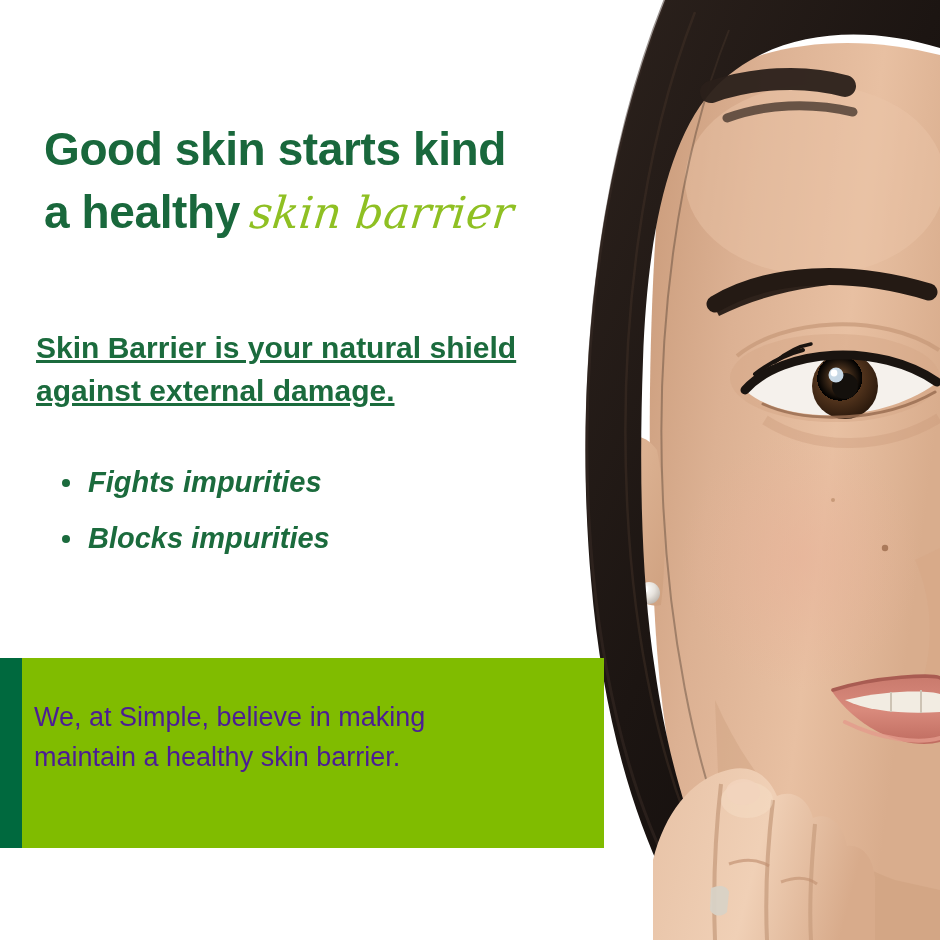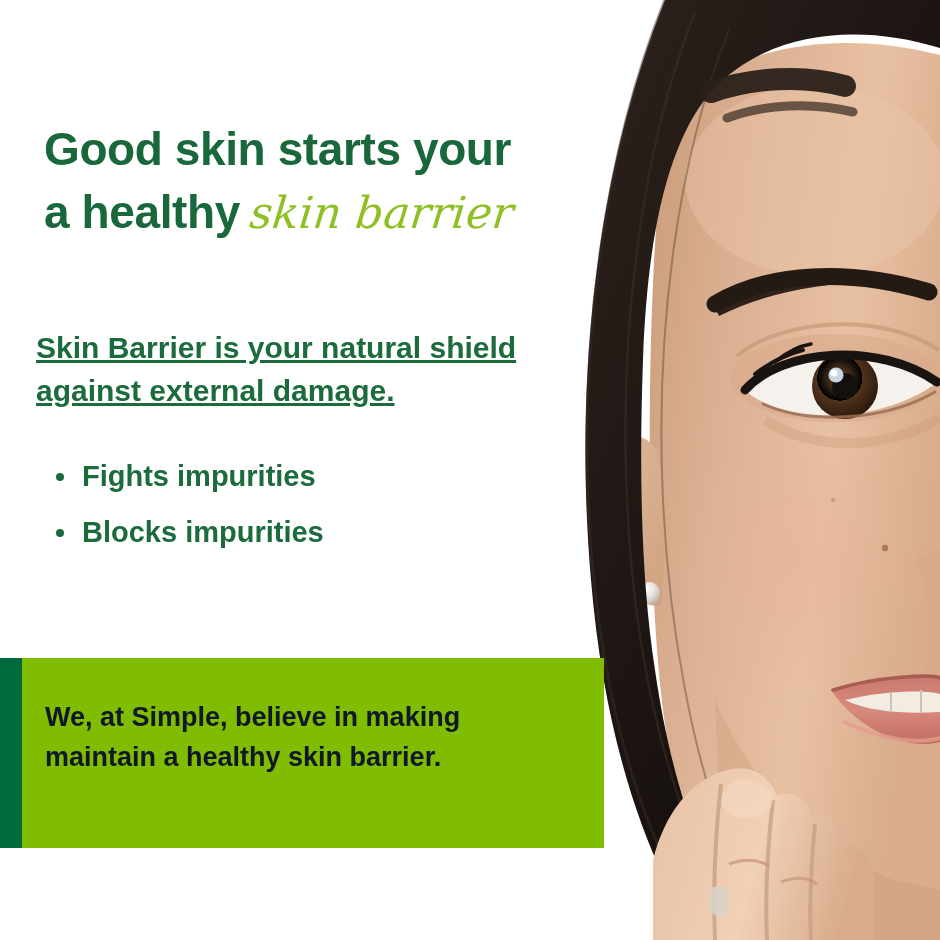--- a/index.html
+++ b/index.html
@@ -33,43 +33,43 @@
   }
 
   .lede{
     position:absolute;left:36px;top:327px;width:530px;
     color:#1B6B3D;font-weight:700;font-size:30px;line-height:1.42;
   }
   .lede span{display:block;white-space:nowrap;text-decoration:underline;}
 
   .bullets{
     position:absolute;left:56px;top:462px;width:470px;
-    margin:0;padding:0;list-style:none;
+    margin:6px;padding:0;list-style:none;font-style:italic;
   }
   .bullets li{
     position:relative;
     color:#1B6B3D;font-weight:700;font-size:29px;line-height:1;
     margin-bottom:27px;padding-left:26px;white-space:nowrap;
   }
   .bullets li .dot{
     position:absolute;left:0;top:11px;width:8px;height:8px;
     border-radius:50%;background:#1B6B3D;
   }
 
   
   .banner{
     position:absolute;left:0;top:658px;width:604px;height:190px;
     background:#80BC00;
   }
   .banner .strip{
     position:absolute;left:0;top:0;width:22px;height:190px;background:#00693E;
   }
   .banner .btext{
-    position:absolute;left:45px;top:40px;width:540px;
-    color:#0f172a;font-weight:700;font-size:27px;line-height:1.47;
+    position:absolute;left:34px;top:40px;width:540px;
+    color:#4c1d95;font-weight:400;font-size:27px;line-height:1.47;
   }
   .banner .btext span{display:block;white-space:nowrap;}
 </style>
 </head>
 <body>
 
 <div id="stage">
 
   <div class="photo">
     <svg viewBox="0 0 425 940" xmlns="http://www.w3.org/2000/svg" aria-hidden="true">
@@ -210,21 +210,21 @@
         <path d="M196 888 C 206 884, 212 886, 214 892 L212 912 C 206 918, 198 916, 195 910 Z" fill="#d8d2c6" opacity="0.95"></path>
 
         <ellipse cx="232" cy="800" rx="26" ry="18" fill="#f6ddc6" opacity="0.5"></ellipse>
 
         <ellipse cx="228" cy="792" rx="17" ry="13" fill="#f2d4bd" opacity="0.85"></ellipse>
       </g>
     </svg>
   </div>
 
   <div class="headline">
-    <span class="l1">Good skin starts your</span>
+    <span class="l1">Good skin starts kind</span>
     <span class="l2"><span>a healthy</span><span class="script">skin barrier</span></span>
   </div>
 
   <div class="lede">
     <span>Skin Barrier is your natural shield</span>
     <span>against external damage.</span>
   </div>
 
   <ul class="bullets">
     <li>

